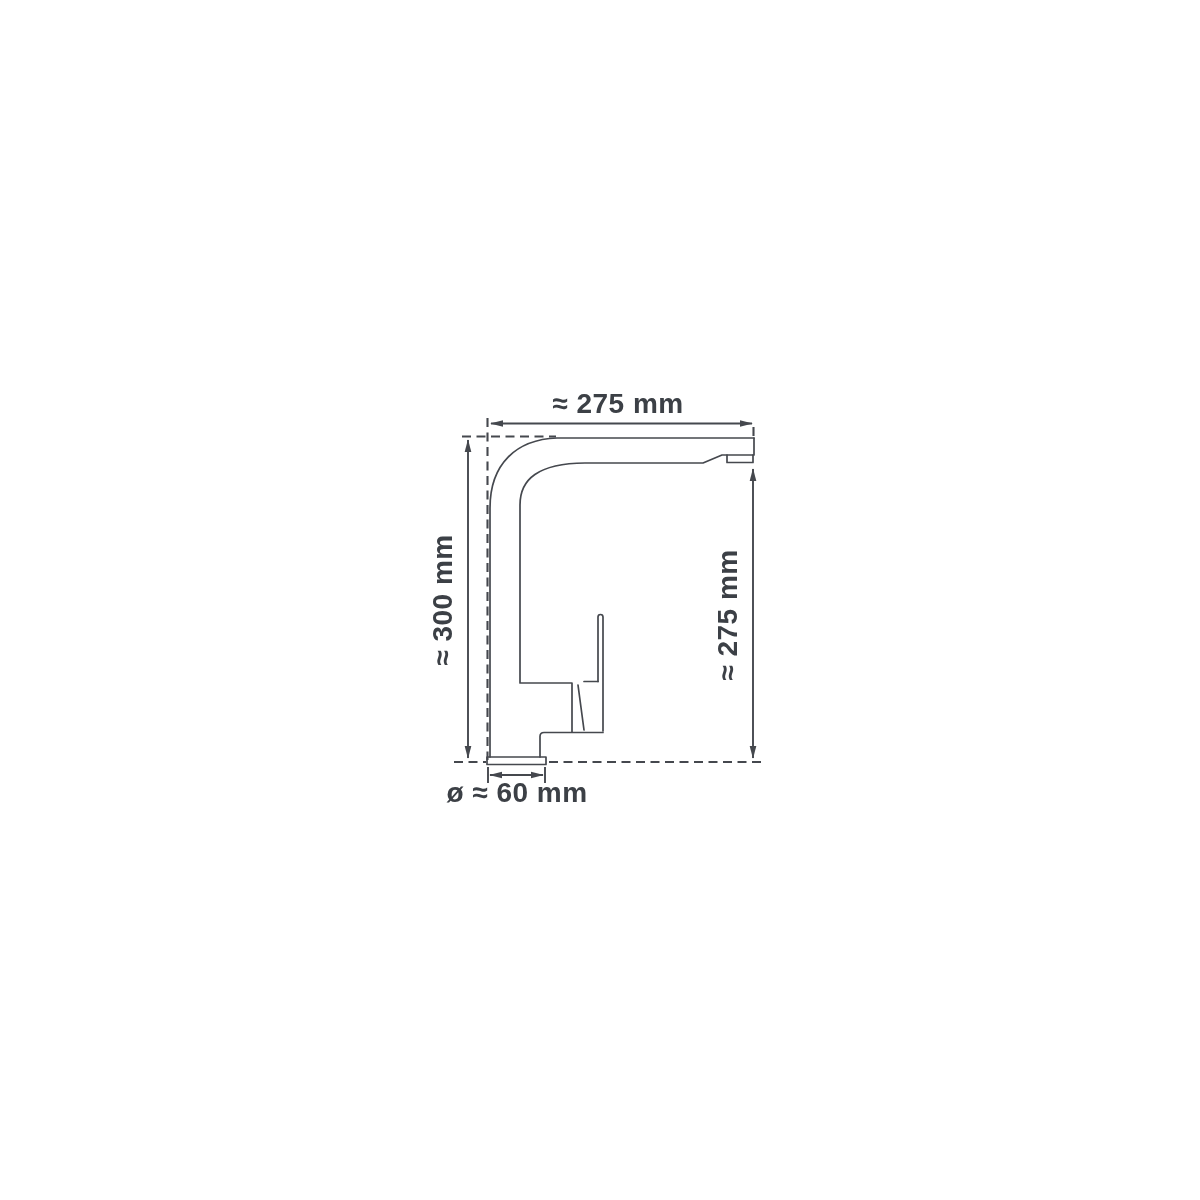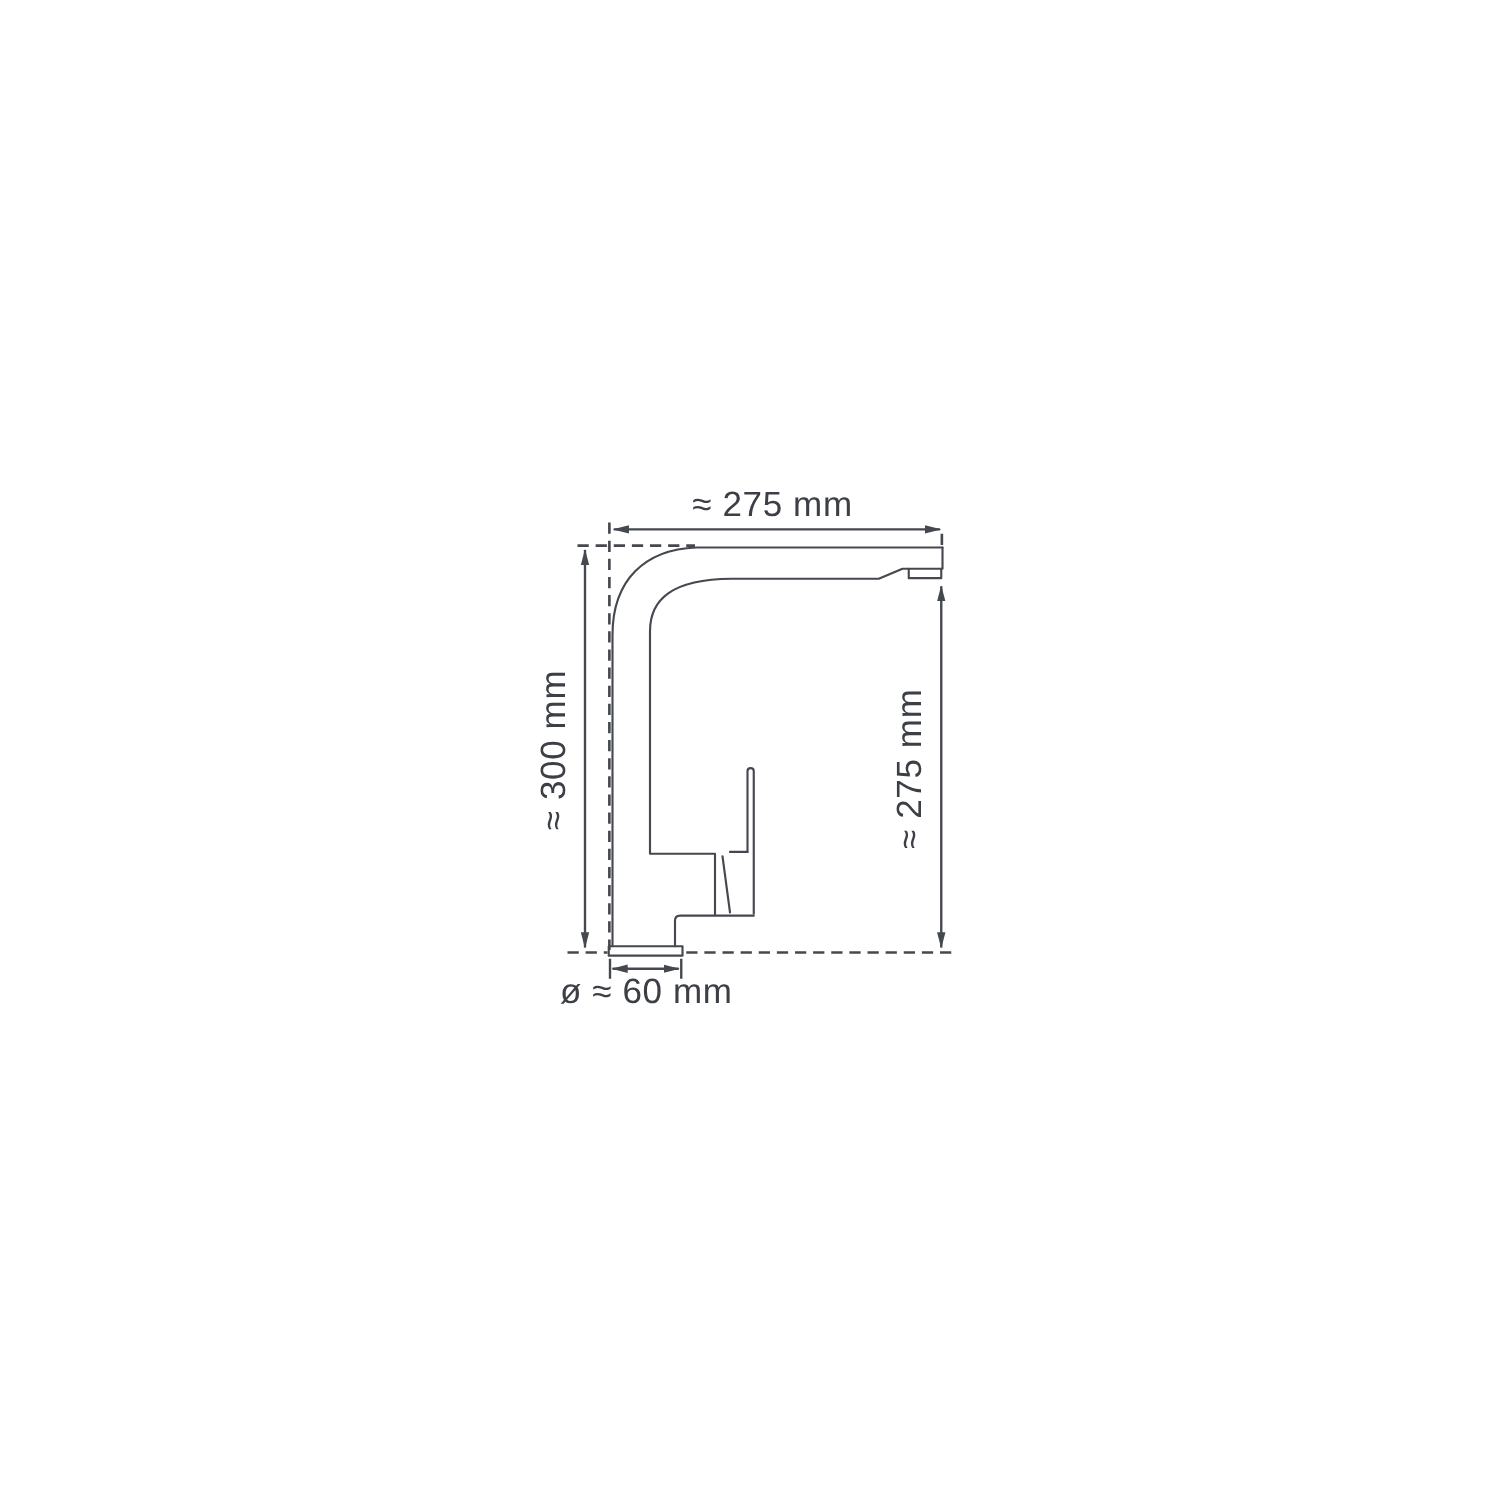--- a/index.html
+++ b/index.html
@@ -14,20 +14,21 @@
     height: 1200px;
     background: var(--background);
     font-family: "Liberation Sans", sans-serif;
     overflow: hidden;
   }
   .canvas {
     position: relative;
     width: 1200px;
     height: 972px;
     background: var(--background);
+    font-weight: bold;
   }
   svg { display: block; }
   .outline {
     fill: none;
     stroke: var(--line);
     stroke-width: 1.7;
     stroke-linejoin: round;
     stroke-linecap: round;
   }
   .dim-line {

